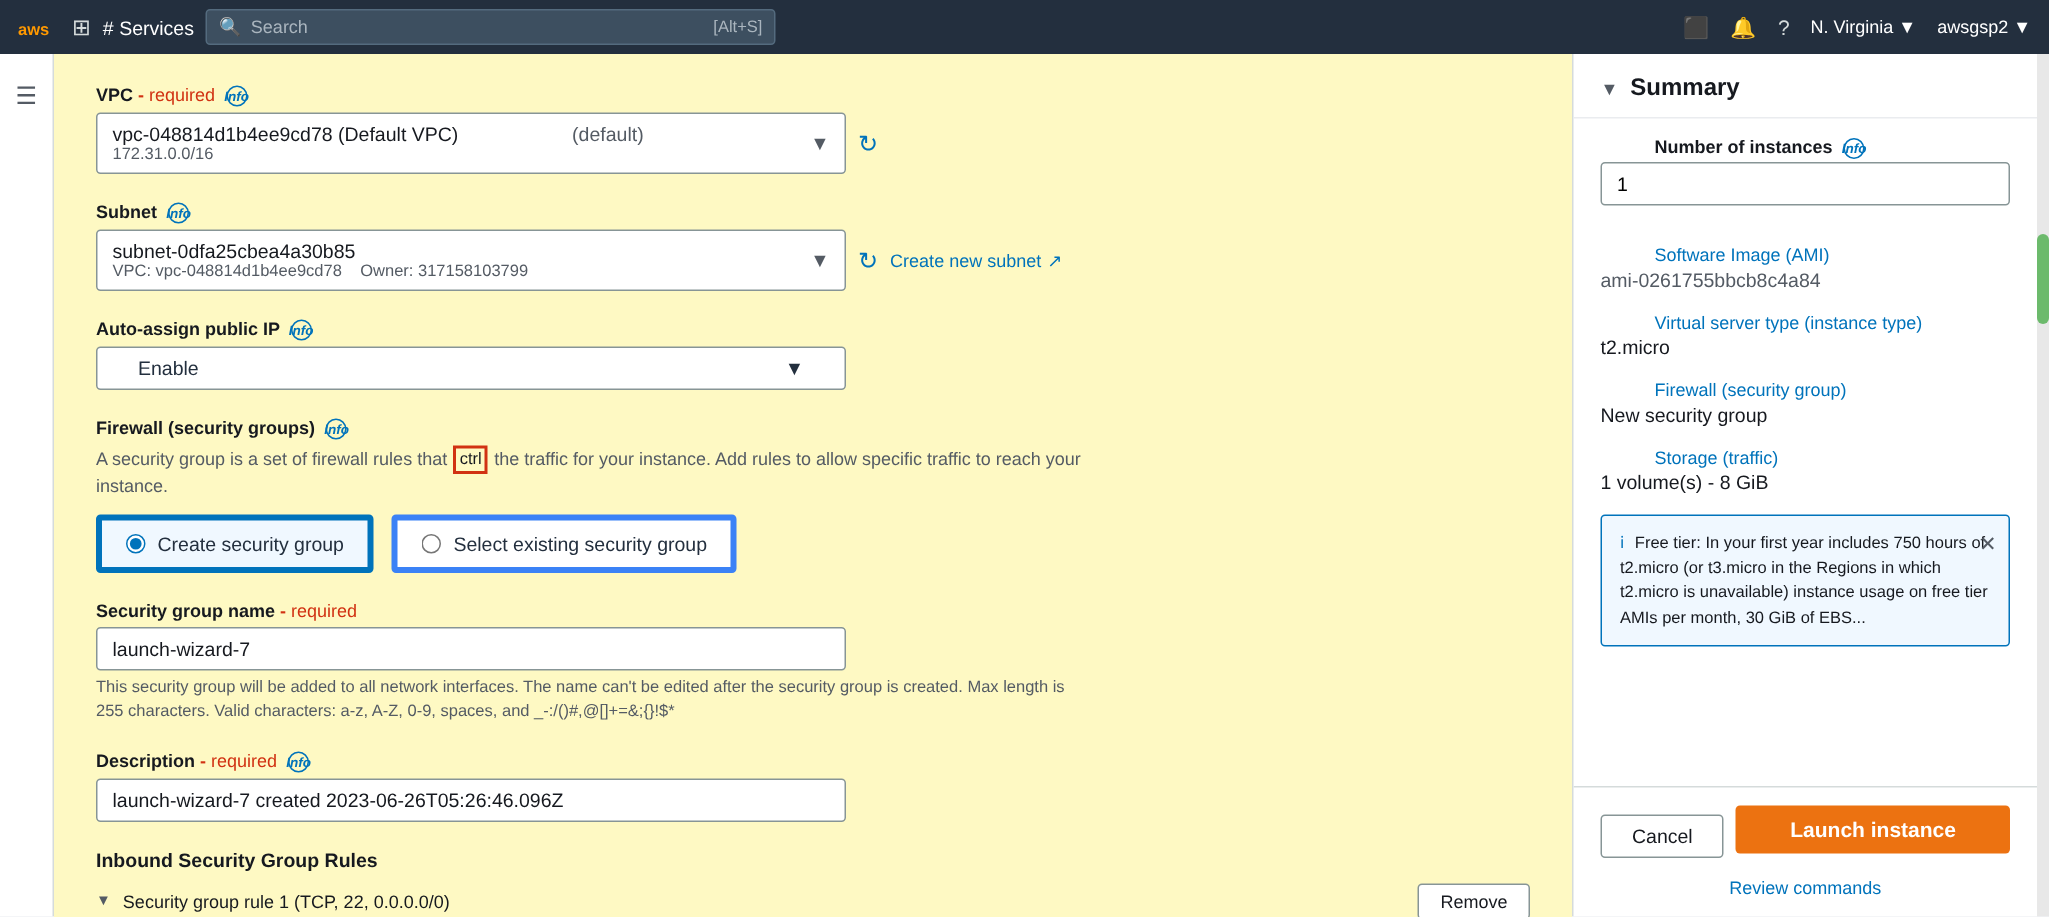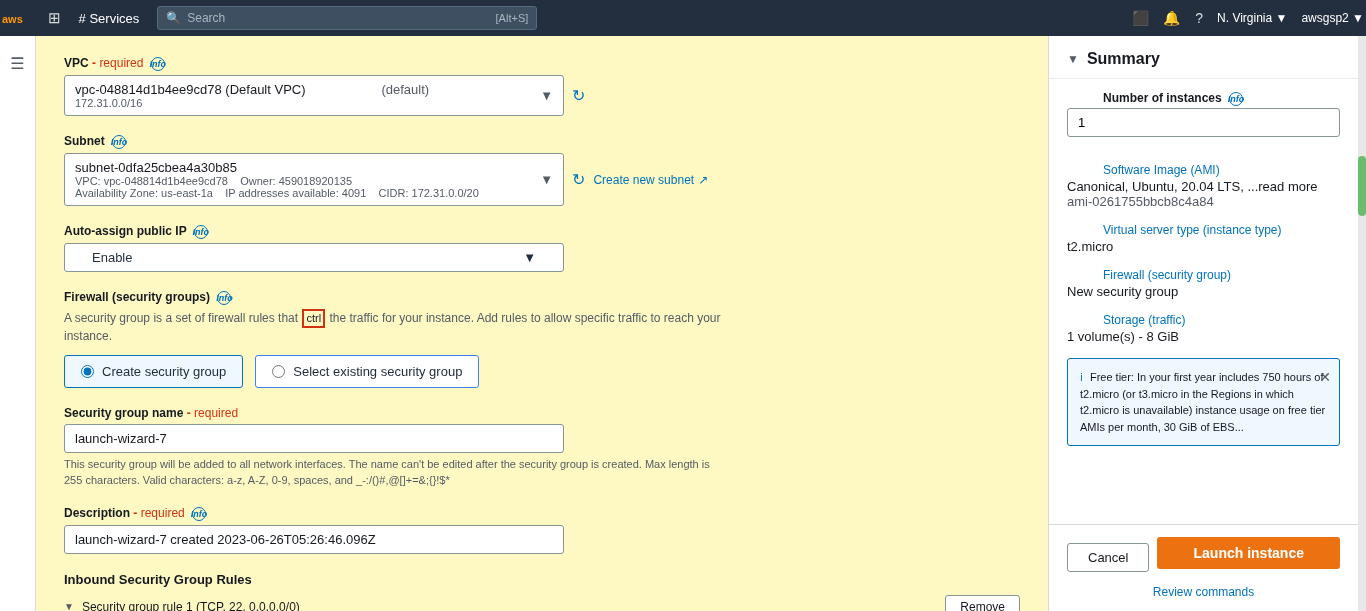--- a/index.html
+++ b/index.html
@@ -4,23 +4,23 @@
   <style>
     * { box-sizing: border-box; margin: 0; padding: 0; }
     body { font-family: 'Amazon Ember', Arial, sans-serif; font-size: 13px; background: #f0f2f5; color: #232f3e; }
 
     
     .top-nav {
       background: #232f3e;
       height: 36px;
       display: flex;
       align-items: center;
-      padding: 0 2px;
+      padding: 0 12px;
       color: #fff;
-      gap: 18px;
+      gap: 8px;
       position: relative;
       z-index: 100;
     }
     .aws-logo { width: 28px; height: 18px; }
     .aws-logo svg { width: 100%; height: 100%; }
     .nav-services-link { color: #fff; font-size: 13px; cursor: pointer; text-decoration: none; }
     .nav-search-box {
       display: flex;
       align-items: center;
       background: #3d4f60;
@@ -131,21 +131,21 @@
       font-size: 11px;
       vertical-align: middle;
       color: #16191f;
       margin: 0 1px;
     }
     .radio-options { display: flex; gap: 12px; margin-bottom: 16px; }
     .radio-option {
       display: flex;
       align-items: center;
       gap: 8px;
-      border: 1px solid #3b82f6;
+      border: 4px solid #3b82f6;
       border-radius: 3px;
       padding: 8px 16px;
       cursor: pointer;
       background: #fff;
       font-size: 13px;
     }
     .radio-option.selected {
       border-color: #0073bb;
       background: #f0f8ff;
     }
@@ -344,26 +344,21 @@
       <div class="section-label">
         <span>Subnet</span>
         <span class="info-link info-icon">Info</span>
       </div>
       <div class="select-row">
         <div class="select-box">
           <div class="select-box-content">
             <div class="select-box-title">subnet-0dfa25cbea4a30b85</div>
             <div class="select-box-subtitle">
               <span>VPC: vpc-048814d1b4ee9cd78</span>&nbsp;&nbsp;&nbsp;
-              <span>Owner: 459018920135</span>
-            </div>
-            <div class="select-box-subtitle">
-              <span>Availability Zone: us-east-1a</span>&nbsp;&nbsp;&nbsp;
-              <span>IP addresses available: 4091</span>&nbsp;&nbsp;&nbsp;
-              <span>CIDR: 172.31.0.0/20</span>
+              <span>Owner: 317158103799</span>
             </div>
           </div>
           <span class="select-box-chevron">▼</span>
         </div>
         <span class="refresh-icon">↻</span>
         <a class="create-subnet-link">
           <span>Create new subnet</span>
           <span>↗</span>
         </a>
       </div>
@@ -440,21 +435,20 @@
     <div class="summary-body">
       <div class="summary-field">
         <div class="summary-field-label" style="color:#16191f; font-weight:600; font-size:12px;">
           <span>Number of instances</span>
           <span class="info-icon" style="margin-left:4px;">Info</span>
         </div>
         <input class="number-input" type="number" value="1" style="">
       </div>
       <div class="summary-field">
         <div class="summary-field-label">Software Image (AMI)</div>
-        <div class="summary-field-value">Canonical, Ubuntu, 20.04 LTS, ...read more</div>
         <div class="summary-field-value" style="font-size:13px; color:#545b64;">ami-0261755bbcb8c4a84</div>
       </div>
       <div class="summary-field">
         <div class="summary-field-label">Virtual server type (instance type)</div>
         <div class="summary-field-value">t2.micro</div>
       </div>
       <div class="summary-field">
         <div class="summary-field-label">Firewall (security group)</div>
         <div class="summary-field-value">New security group</div>
       </div>

